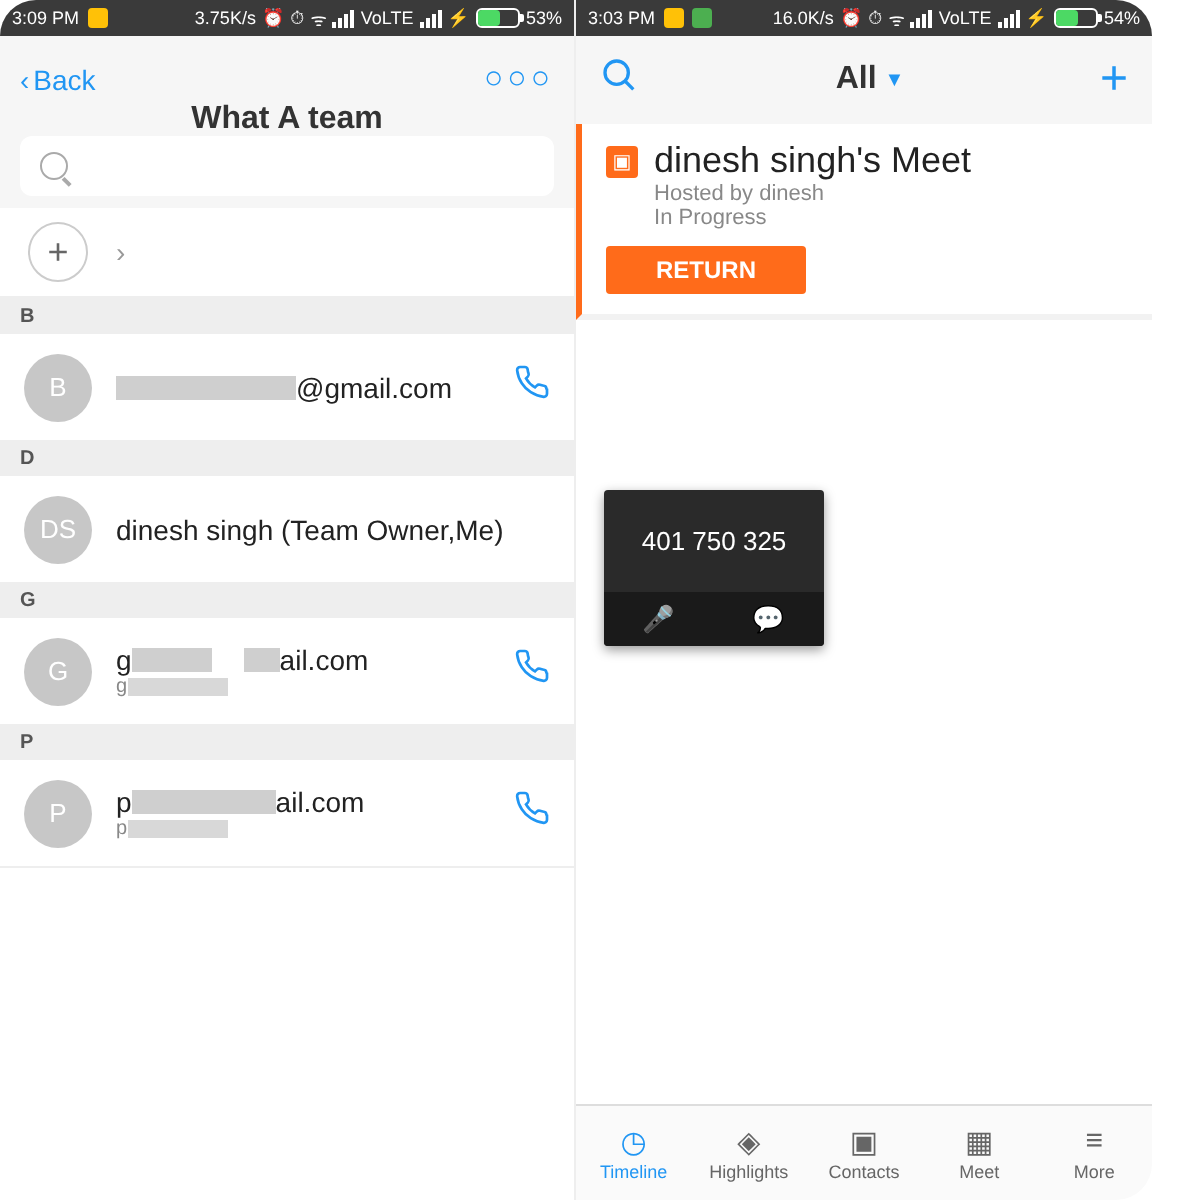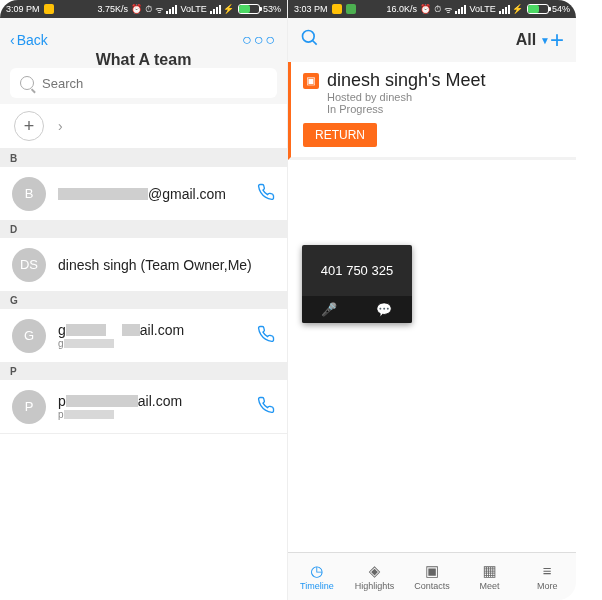--- a/index.html
+++ b/index.html
@@ -47,29 +47,29 @@
 .contact-body { flex: 1; overflow: hidden; }
 .c-name { font-size: 14px; color: #222; display: flex; align-items: center; gap: 0; }
 .c-sub { font-size: 10px; color: #888; display: flex; align-items: center; gap: 0; }
 .phone-ic { color: #2196f3; cursor: pointer; }
 .redact { display:inline-block; height:12px; background:#cfcfcf; }
 .redact.sm { height:9px; background:#d8d8d8; }
 
 
 .hdr2 { height: 44px; background: #f6f6f6; display: flex; align-items: center; padding: 0 12px; }
 .search-ic2 { color:#2196f3; cursor:pointer; }
-.hdr2-center { flex:1; text-align:center; font-size:16px; font-weight:bold; color:#333; display:flex; justify-content:flex-end; align-items:center; gap:4px; cursor:pointer;}
+.hdr2-center { flex:1; text-align:center; font-size:16px; font-weight:bold; color:#333; display:flex; justify-content:center; align-items:center; gap:4px; cursor:pointer;}
 .plus2 { color:#2196f3; font-size:24px; font-weight:300; cursor:pointer; }
 
 .card { border-left: 3px solid #ff6b1a; margin: 0; padding: 8px 12px 10px; background:#fff; border-bottom:3px solid #f2f2f2;}
 .card-head { display:flex; align-items:center; gap:8px; }
 .card-ic { width:16px; height:16px; background:#ff6b1a; border-radius:2px; display:flex; align-items:center; justify-content:center; color:#fff; font-size:10px;}
 .card-title { font-size:18px; color:#222; }
 .card-sub { font-size:11px; color:#888; margin-left:24px; }
-.return-btn { margin-top:8px; background:#ff6b1a; color:#fff; border:none; padding:5px 12px; font-size:12px; border-radius:2px; cursor:pointer; }
+.return-btn { margin-top:8px; background:#ff6b1a; color:#fff; border:none; padding:5px 25px; font-size:12px; border-radius:2px; cursor:pointer;font-weight:bold; }
 
 
 .float { position:absolute; left:14px; top:245px; width:110px; background:#2a2a2a; color:#fff; border-radius:2px; overflow:hidden; box-shadow:0 2px 6px rgba(0,0,0,.4); }
 .float-code { padding:18px 0; text-align:center; font-size:13px; }
 .float-bar { background:#1a1a1a; display:flex; }
 .float-bar div { flex:1; padding:6px 0; text-align:center; cursor:pointer; font-size:13px; }
 
 
 .nav { position:absolute; bottom:0; left:0; right:0; height:48px; background:#fafafa; border-top:1px solid #ddd; display:flex; }
 .nav-item { flex:1; display:flex; flex-direction:column; align-items:center; justify-content:center; gap:2px; font-size:9px; color:#666; cursor:pointer; }
@@ -118,21 +118,20 @@
         <span>‹</span>
         <span>Back</span>
       </div>
       <div class="hdr-title">What A team</div>
       <div class="hdr-more">○○○</div>
     </div>
 
     <div class="search-wrap">
       <div class="search">
         <span class="lens"></span>
-        <input placeholder="Search" style="">
       </div>
     </div>
 
     <div class="add-row">
       <div class="plus-circ">+</div>
       <span class="chev">›</span>
     </div>
 
     <div class="sec">B</div>
     <div class="contact">

